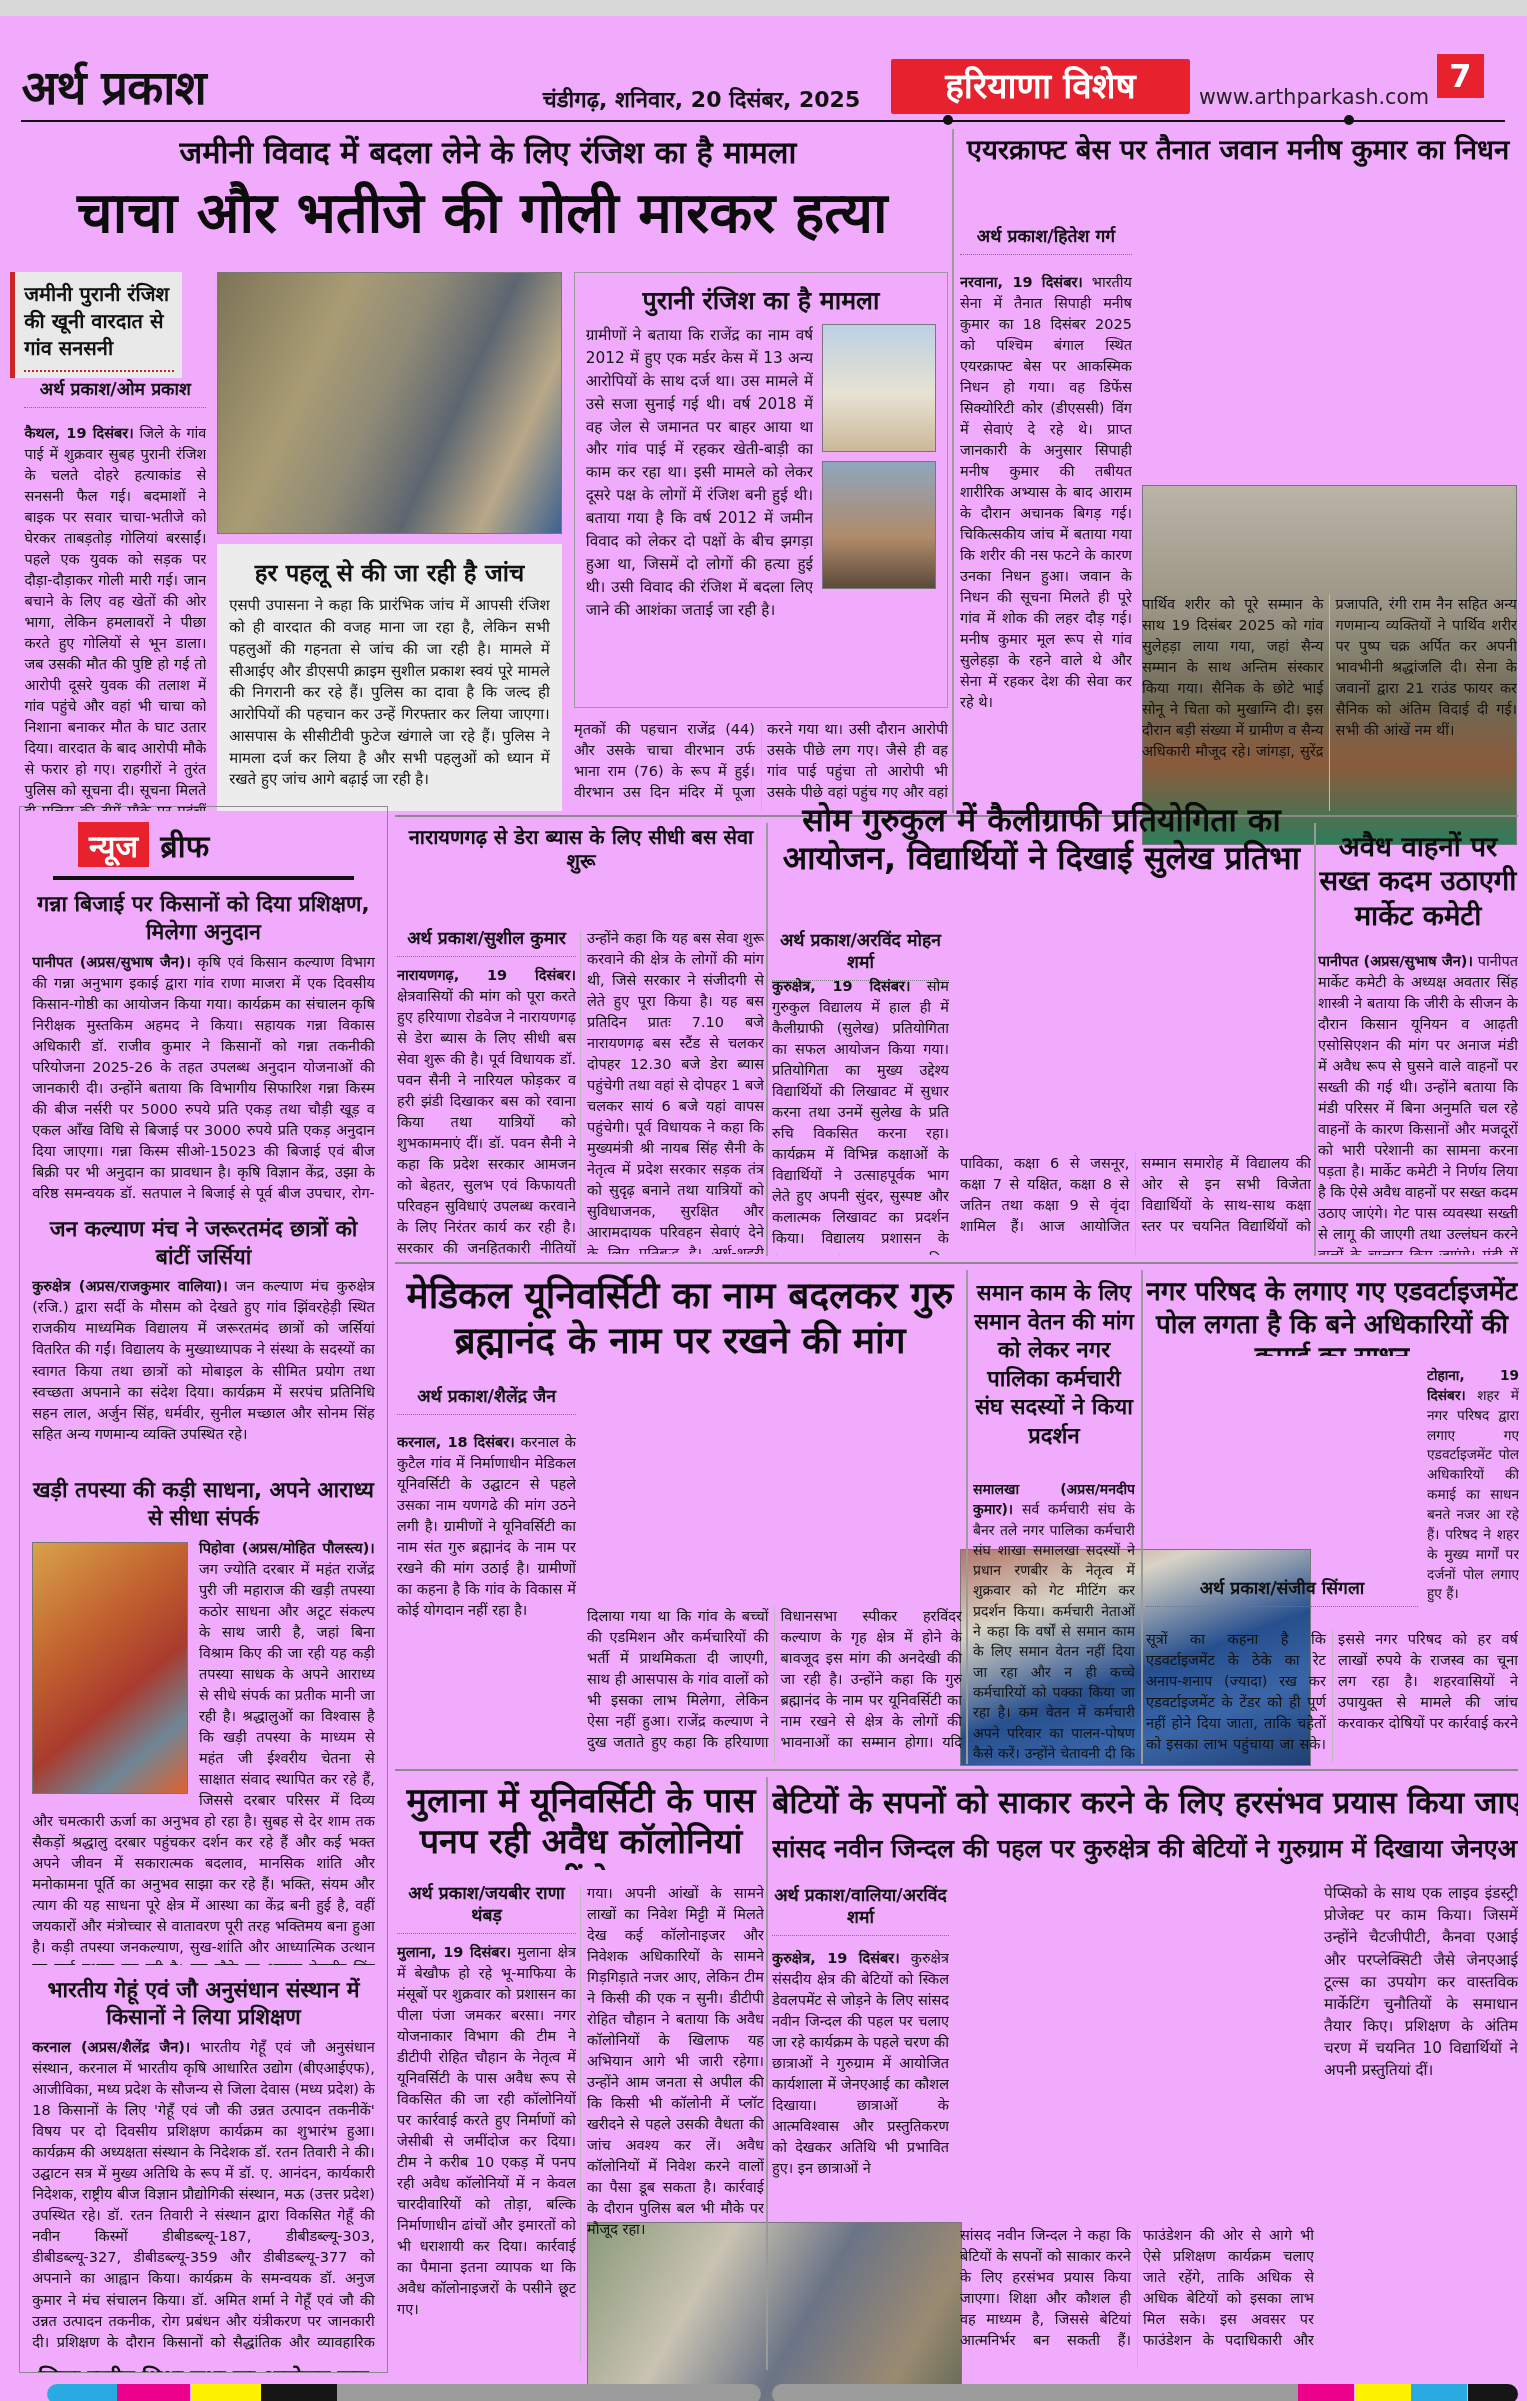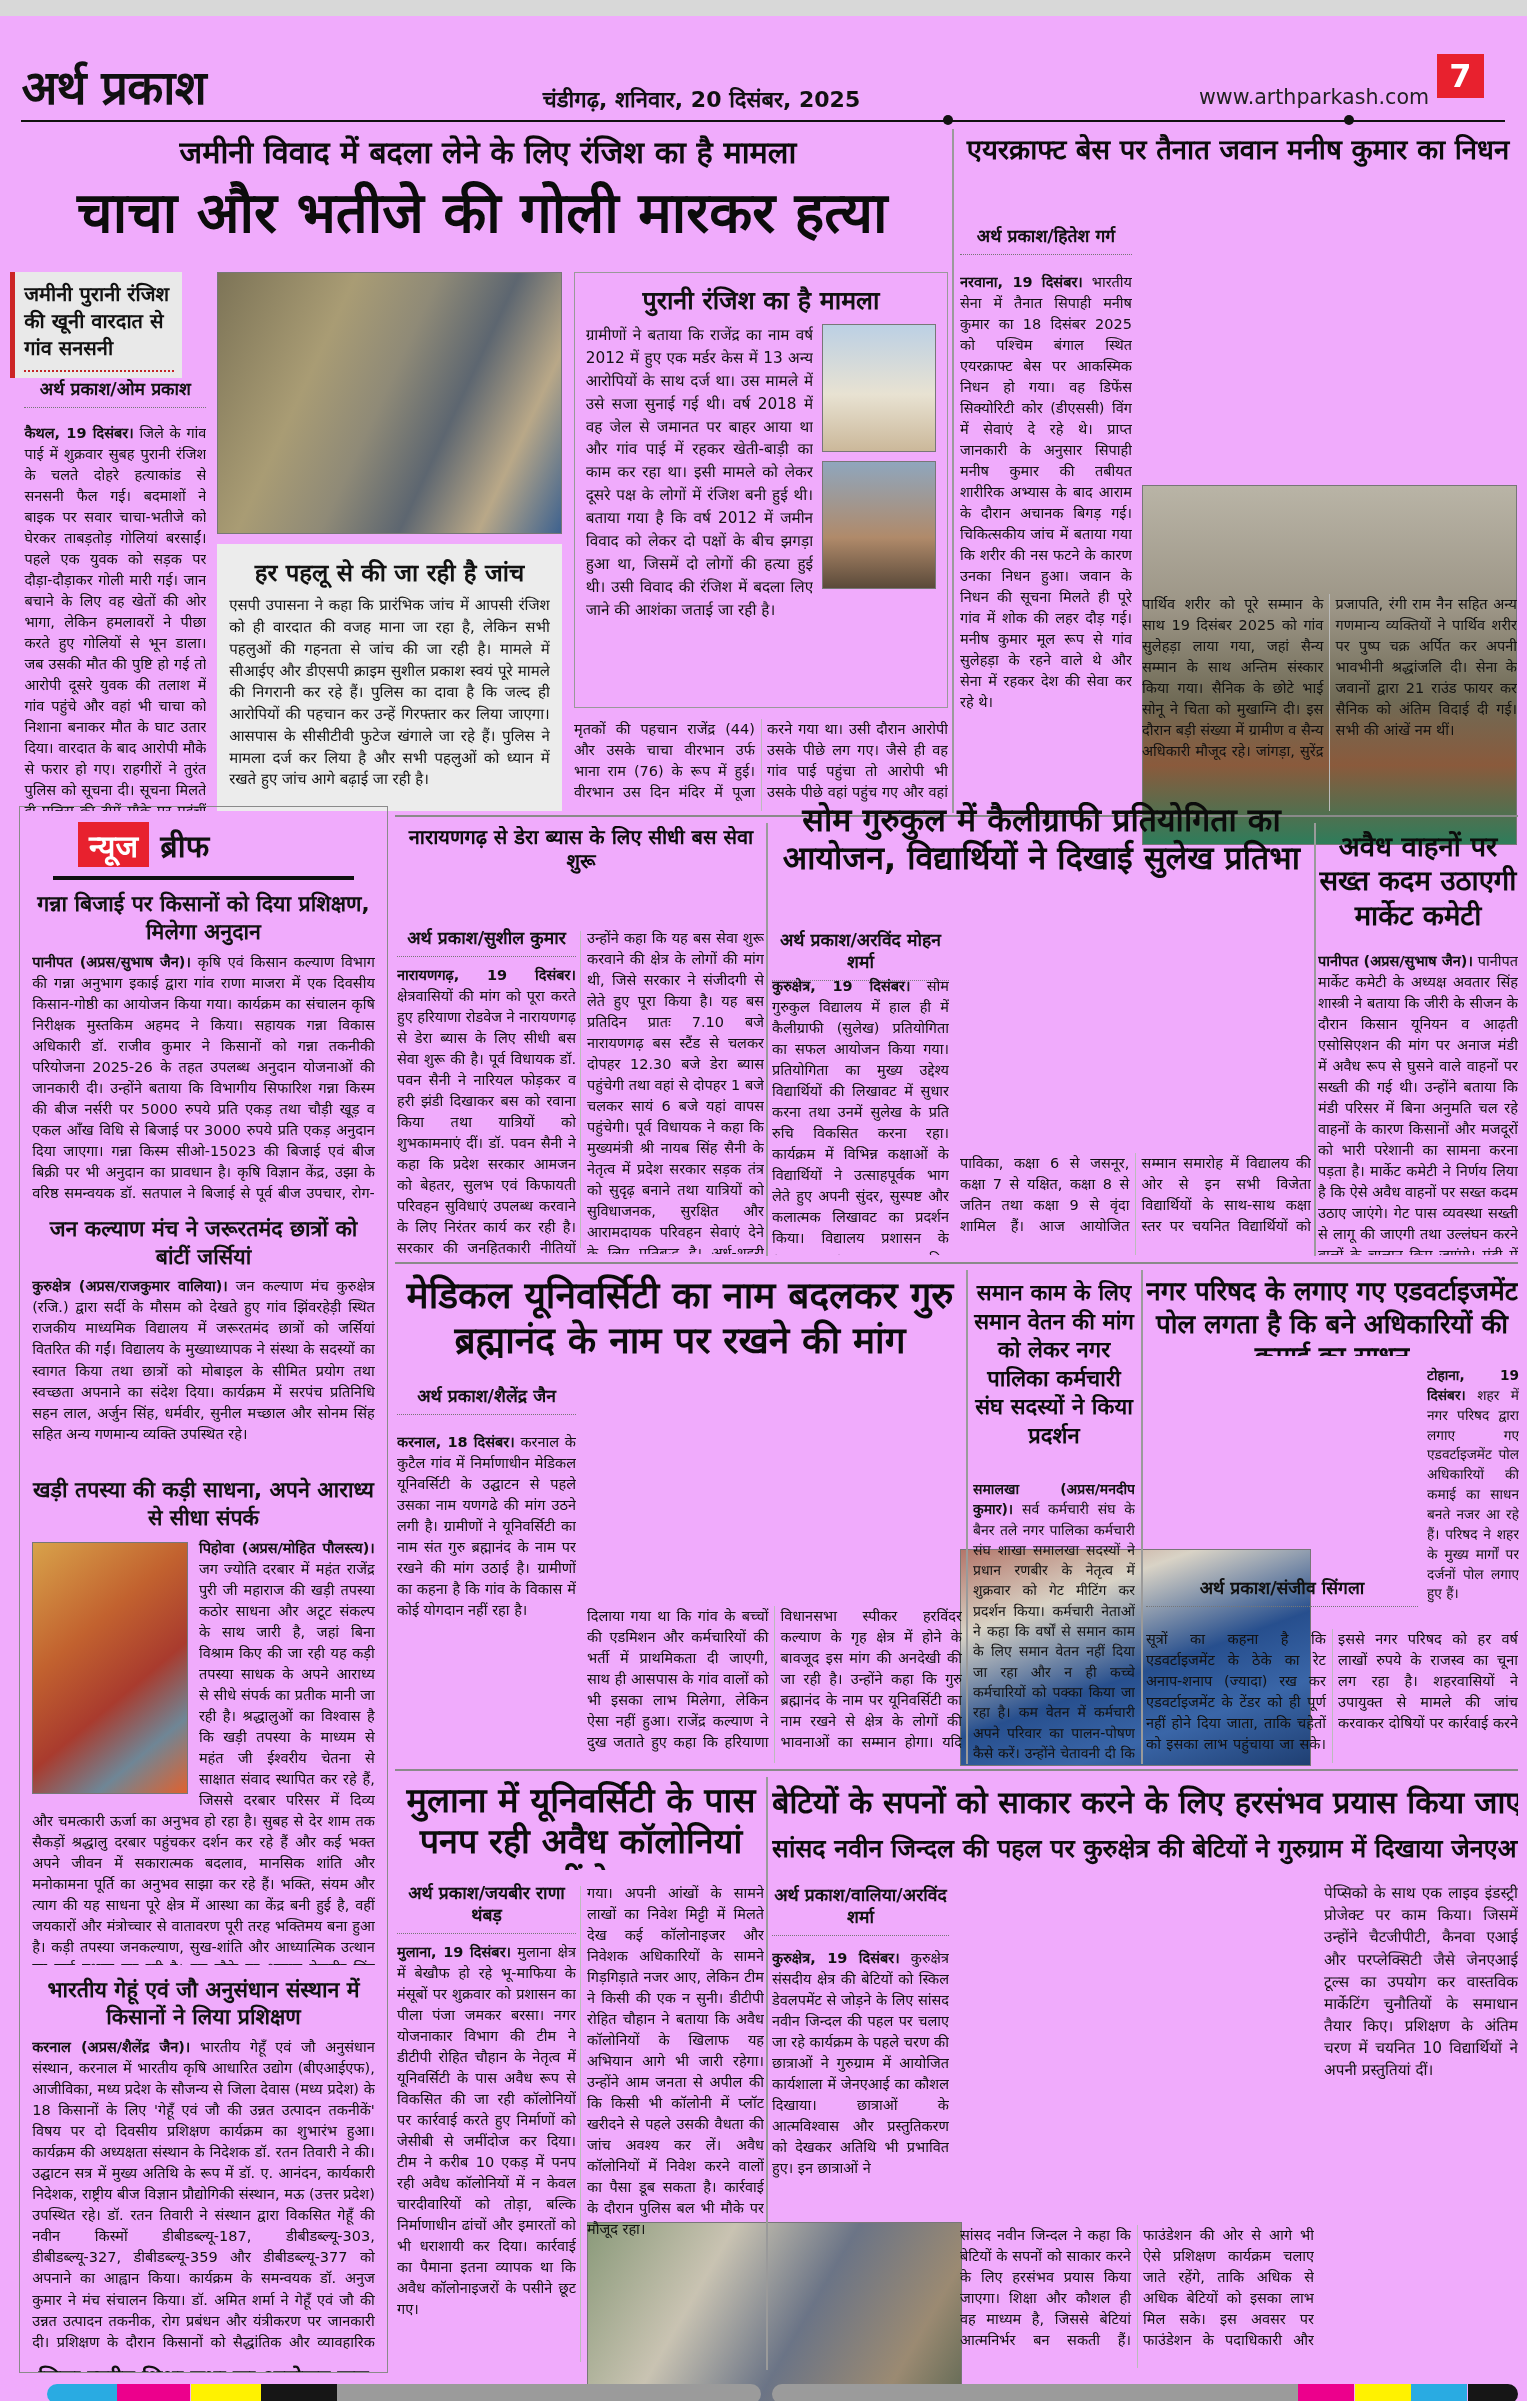--- a/index.html
+++ b/index.html
@@ -34,20 +34,22 @@
   .ph-medical{ background:linear-gradient(120deg,#8a9a7a 0%,#c9c3b2 30%,#6b7486 55%,#9b8a72 80%,#55624e 100%); }
   .cbar { position:absolute; height:20px; }
 </style>
 </head>
 <body>
 
 <div class="page">
 
   <div class="abs" style="left:21.4px; top:38px; font-size:47px; font-weight:900; letter-spacing:-0.8px;">अर्थ प्रकाश</div>
   <div class="abs center" style="left:503px; top:67px; width:397px; font-size:22px; font-weight:700;">चंडीगढ़, शनिवार, 20 दिसंबर, 2025</div>
+  <div class="abs center" style="left:891px; top:43px; width:299px; height:55px; background:#e8212e; color:#fff;
+       font-size:35px; font-weight:900; line-height:55px; border-radius:2.3px;">हरियाणा विशेष</div>
   <div class="abs" style="left:1199px; top:69px; font-size:20.6px; color:#222;">www.arthparkash.com</div>
   <div class="abs center" style="left:1437px; top:38px; width:47px; height:44px; background:#e8212e; color:#fff;
        font-size:32px; font-weight:900; line-height:44px;">7</div>
   <div class="abs" style="left:21.4px; top:104px; width:1484px; height:2.3px; background:#111;"></div>
   <div class="abs" style="left:943px; top:99px; width:10px; height:10px; border-radius:50%; background:#111;"></div>
   <div class="abs" style="left:1344px; top:99px; width:10px; height:10px; border-radius:50%; background:#111;"></div>
 
   <div class="abs headline center" style="left:30.5px; top:114px; width:915px; font-size:30.5px;">जमीनी विवाद में बदला लेने के लिए रंजिश का है मामला</div>
   <div class="abs headline center clip" style="left:15.3px; top:156px; width:934px; height:82px; font-size:56px; white-space:nowrap;">चाचा और भतीजे की गोली मारकर हत्या</div>
 

